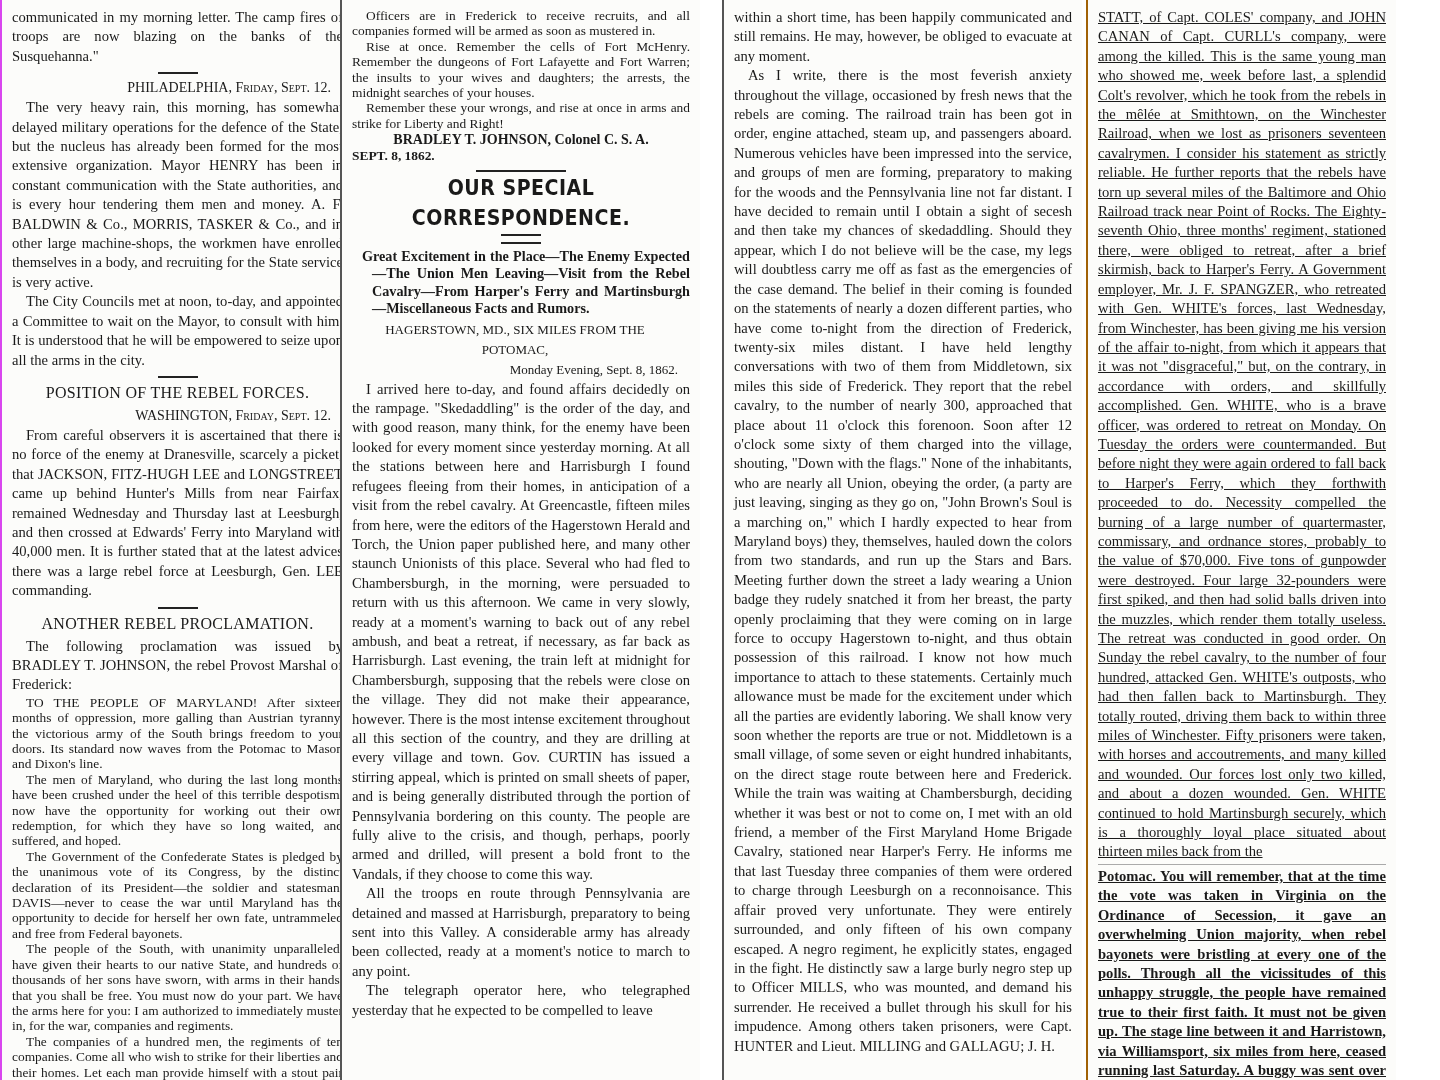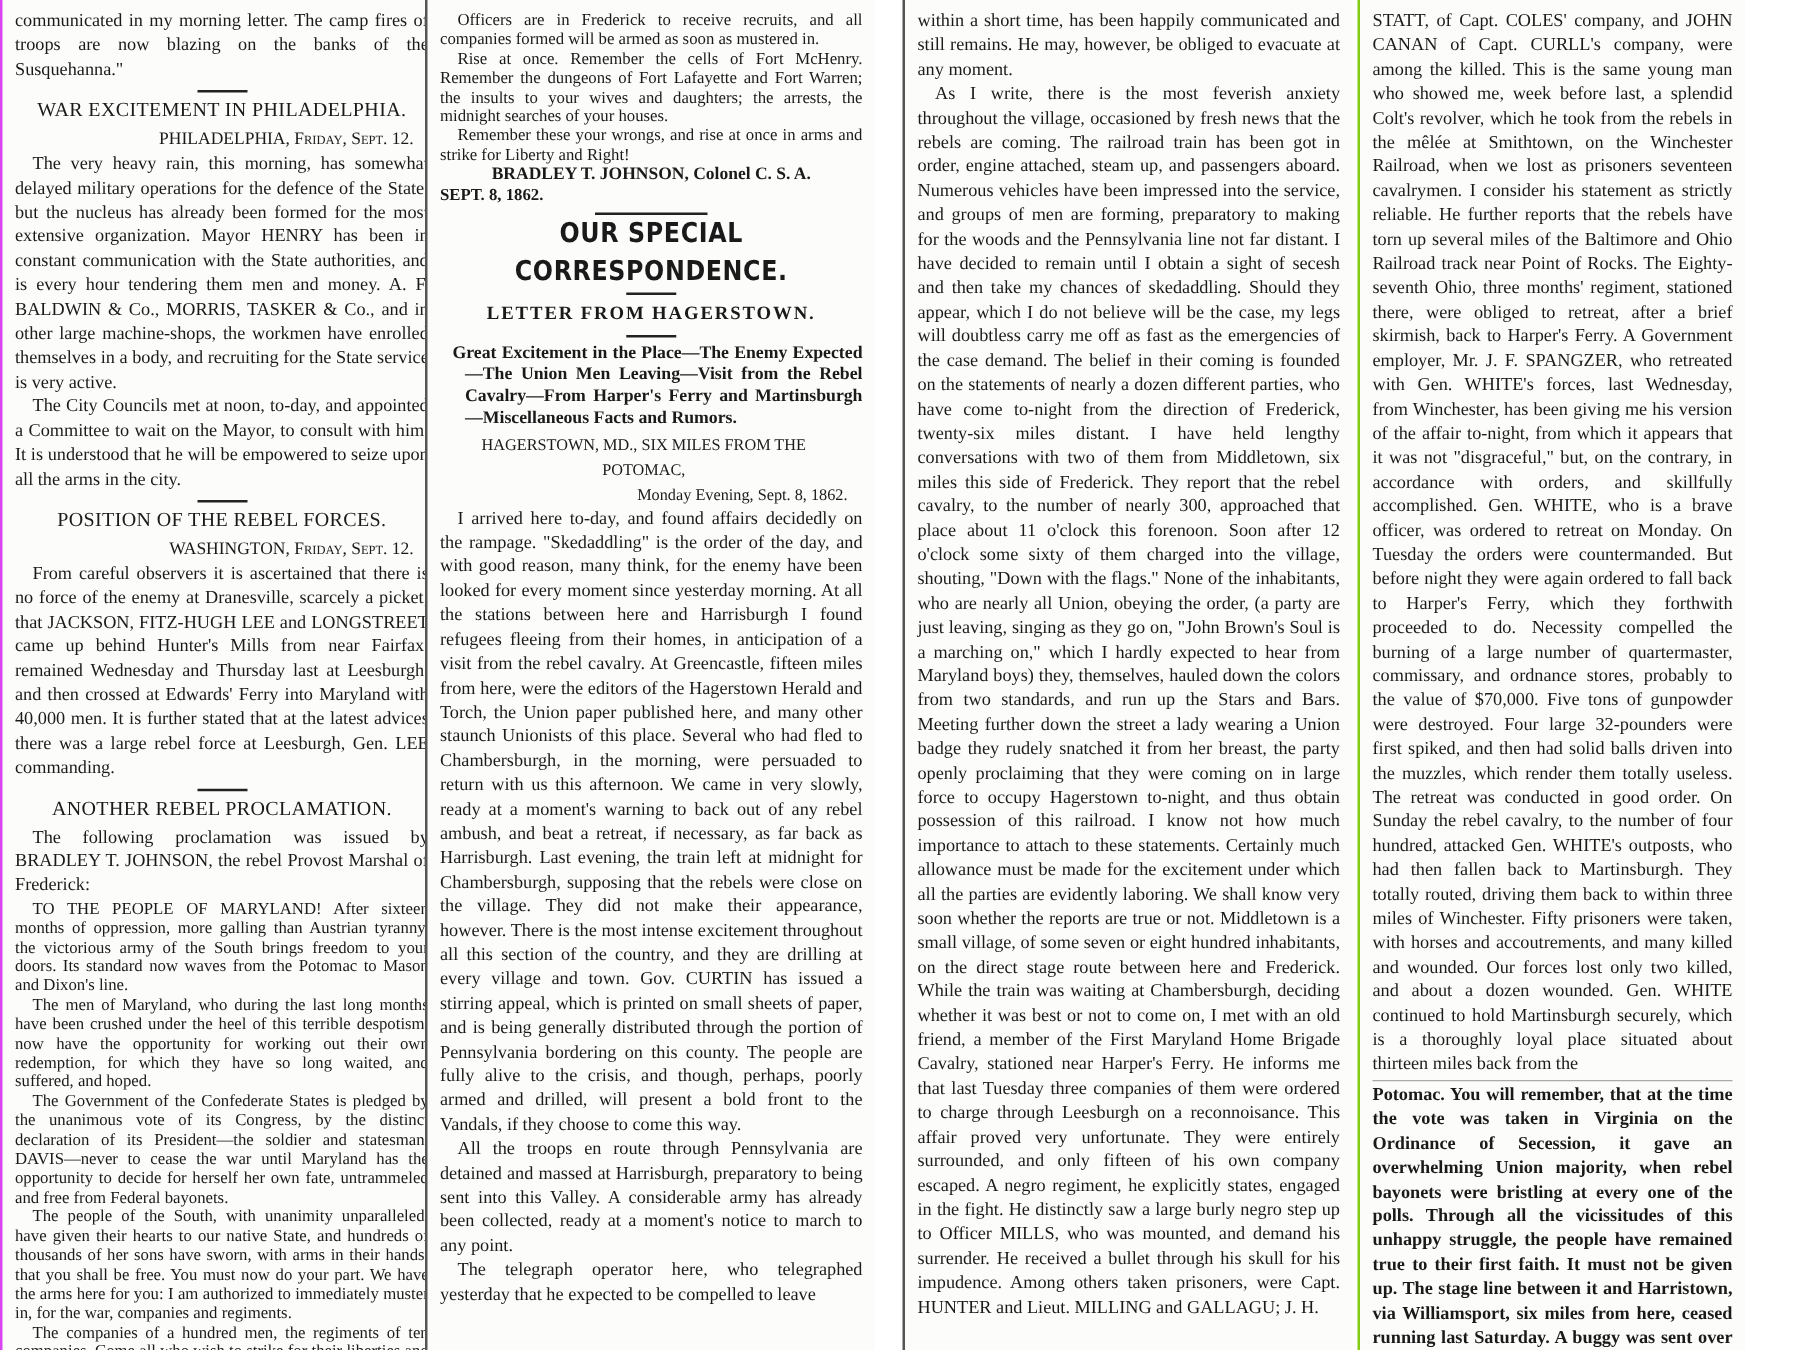--- a/index.html
+++ b/index.html
@@ -13,21 +13,21 @@
   .col {
     position: absolute; top: 0; bottom: 0;
     padding: 8px 10px 0 10px;
     box-sizing: border-box;
     overflow: hidden;
     background: #fcfcfa;
   }
   .col1 { left: 0; width: 353px; border-left: 2px solid #d946ef; }
   .col2 { left: 340px; width: 360px; border-left: 2px solid #555; }
   .col3 { left: 722px; width: 360px; border-left: 2px solid #555; }
-  .col4 { left: 1086px; width: 310px; border-left: 2px solid #84cc16; }
+  .col4 { left: 1086px; width: 310px; border-left: 2px solid #a16207; text-decoration: underline; }
   .clip { position: relative; }
   .clip + .clip { border-top: 1px solid #aaa; margin-top: 2px; padding-top: 2px; }
   p { margin: 0; text-align: justify; font-size: 14.6px; line-height: 19.4px; }
   p.indent { text-indent: 14px; }
   p.small { font-size: 13.4px; line-height: 15.4px; }
   .head {
     text-align: center; font-size: 16px; letter-spacing: 0.3px;
     margin: 2px 0 2px; line-height: 22px; font-weight: normal;
   }
   .dateline { text-align: right; font-size: 14px; line-height: 20px; padding-right: 12px; }
@@ -51,21 +51,20 @@
   .sc { font-variant: small-caps; }
 </style>
 </head>
 <body>
 
 <div class="page">
 
   <div class="col col1">
     <p>communicated in my morning letter. The camp fires of troops are now blazing on the banks of the Susquehanna."</p>
     <div class="rule"></div>
-    <div class="head">WAR EXCITEMENT IN PHILADELPHIA.</div>
     <div class="dateline sc">PHILADELPHIA, Friday, Sept. 12.</div>
     <p class="indent">The very heavy rain, this morning, has somewhat delayed military operations for the defence of the State, but the nucleus has already been formed for the most extensive organization. Mayor HENRY has been in constant communication with the State authorities, and is every hour tendering them men and money. A. F. BALDWIN &amp; Co., MORRIS, TASKER &amp; Co., and in other large machine-shops, the workmen have enrolled themselves in a body, and recruiting for the State service is very active.</p>
     <p class="indent">The City Councils met at noon, to-day, and appointed a Committee to wait on the Mayor, to consult with him. It is understood that he will be empowered to seize upon all the arms in the city.</p>
     <div class="rule"></div>
     <div class="head">POSITION OF THE REBEL FORCES.</div>
     <div class="dateline sc">WASHINGTON, Friday, Sept. 12.</div>
     <p class="indent">From careful observers it is ascertained that there is no force of the enemy at Dranesville, scarcely a picket; that JACKSON, FITZ-HUGH LEE and LONGSTREET came up behind Hunter's Mills from near Fairfax, remained Wednesday and Thursday last at Leesburgh, and then crossed at Edwards' Ferry into Maryland with 40,000 men. It is further stated that at the latest advices there was a large rebel force at Leesburgh, Gen. LEE commanding.</p>
     <div class="rule"></div>
     <div class="head">ANOTHER REBEL PROCLAMATION.</div>
     <p class="indent">The following proclamation was issued by BRADLEY T. JOHNSON, the rebel Provost Marshal of Frederick:</p>
@@ -78,21 +77,20 @@
 
   <div class="col col2">
     <p class="indent small">Officers are in Frederick to receive recruits, and all companies formed will be armed as soon as mustered in.</p>
     <p class="indent small">Rise at once. Remember the cells of Fort McHenry. Remember the dungeons of Fort Lafayette and Fort Warren; the insults to your wives and daughters; the arrests, the midnight searches of your houses.</p>
     <p class="indent small">Remember these your wrongs, and rise at once in arms and strike for Liberty and Right!</p>
     <div class="sig">BRADLEY T. JOHNSON, Colonel C. S. A.</div>
     <p class="small sc bold">SEPT. 8, 1862.</p>
     <div class="rule-long"></div>
     <div class="big-head">OUR SPECIAL CORRESPONDENCE.</div>
     <div class="rule"></div>
-    <div class="sub-head">LETTER FROM HAGERSTOWN.</div>
     <div class="rule"></div>
     <div class="deck">Great Excitement in the Place—The Enemy Expected—The Union Men Leaving—Visit from the Rebel Cavalry—From Harper's Ferry and Martinsburgh—Miscellaneous Facts and Rumors.</div>
     <div class="dateline sc" style="text-align:center;padding-left:0;font-size:13px">HAGERSTOWN, MD., SIX MILES FROM THE POTOMAC,</div>
     <div class="dateline" style="text-align:right;font-size:13px">Monday Evening, Sept. 8, 1862.</div>
     <p class="indent">I arrived here to-day, and found affairs decidedly on the rampage. "Skedaddling" is the order of the day, and with good reason, many think, for the enemy have been looked for every moment since yesterday morning. At all the stations between here and Harrisburgh I found refugees fleeing from their homes, in anticipation of a visit from the rebel cavalry. At Greencastle, fifteen miles from here, were the editors of the Hagerstown Herald and Torch, the Union paper published here, and many other staunch Unionists of this place. Several who had fled to Chambersburgh, in the morning, were persuaded to return with us this afternoon. We came in very slowly, ready at a moment's warning to back out of any rebel ambush, and beat a retreat, if necessary, as far back as Harrisburgh. Last evening, the train left at midnight for Chambersburgh, supposing that the rebels were close on the village. They did not make their appearance, however. There is the most intense excitement throughout all this section of the country, and they are drilling at every village and town. Gov. CURTIN has issued a stirring appeal, which is printed on small sheets of paper, and is being generally distributed through the portion of Pennsylvania bordering on this county. The people are fully alive to the crisis, and though, perhaps, poorly armed and drilled, will present a bold front to the Vandals, if they choose to come this way.</p>
     <p class="indent">All the troops en route through Pennsylvania are detained and massed at Harrisburgh, preparatory to being sent into this Valley. A considerable army has already been collected, ready at a moment's notice to march to any point.</p>
     <p class="indent">The telegraph operator here, who telegraphed yesterday that he expected to be compelled to leave</p>
   </div>
 
   <div class="col col3">

